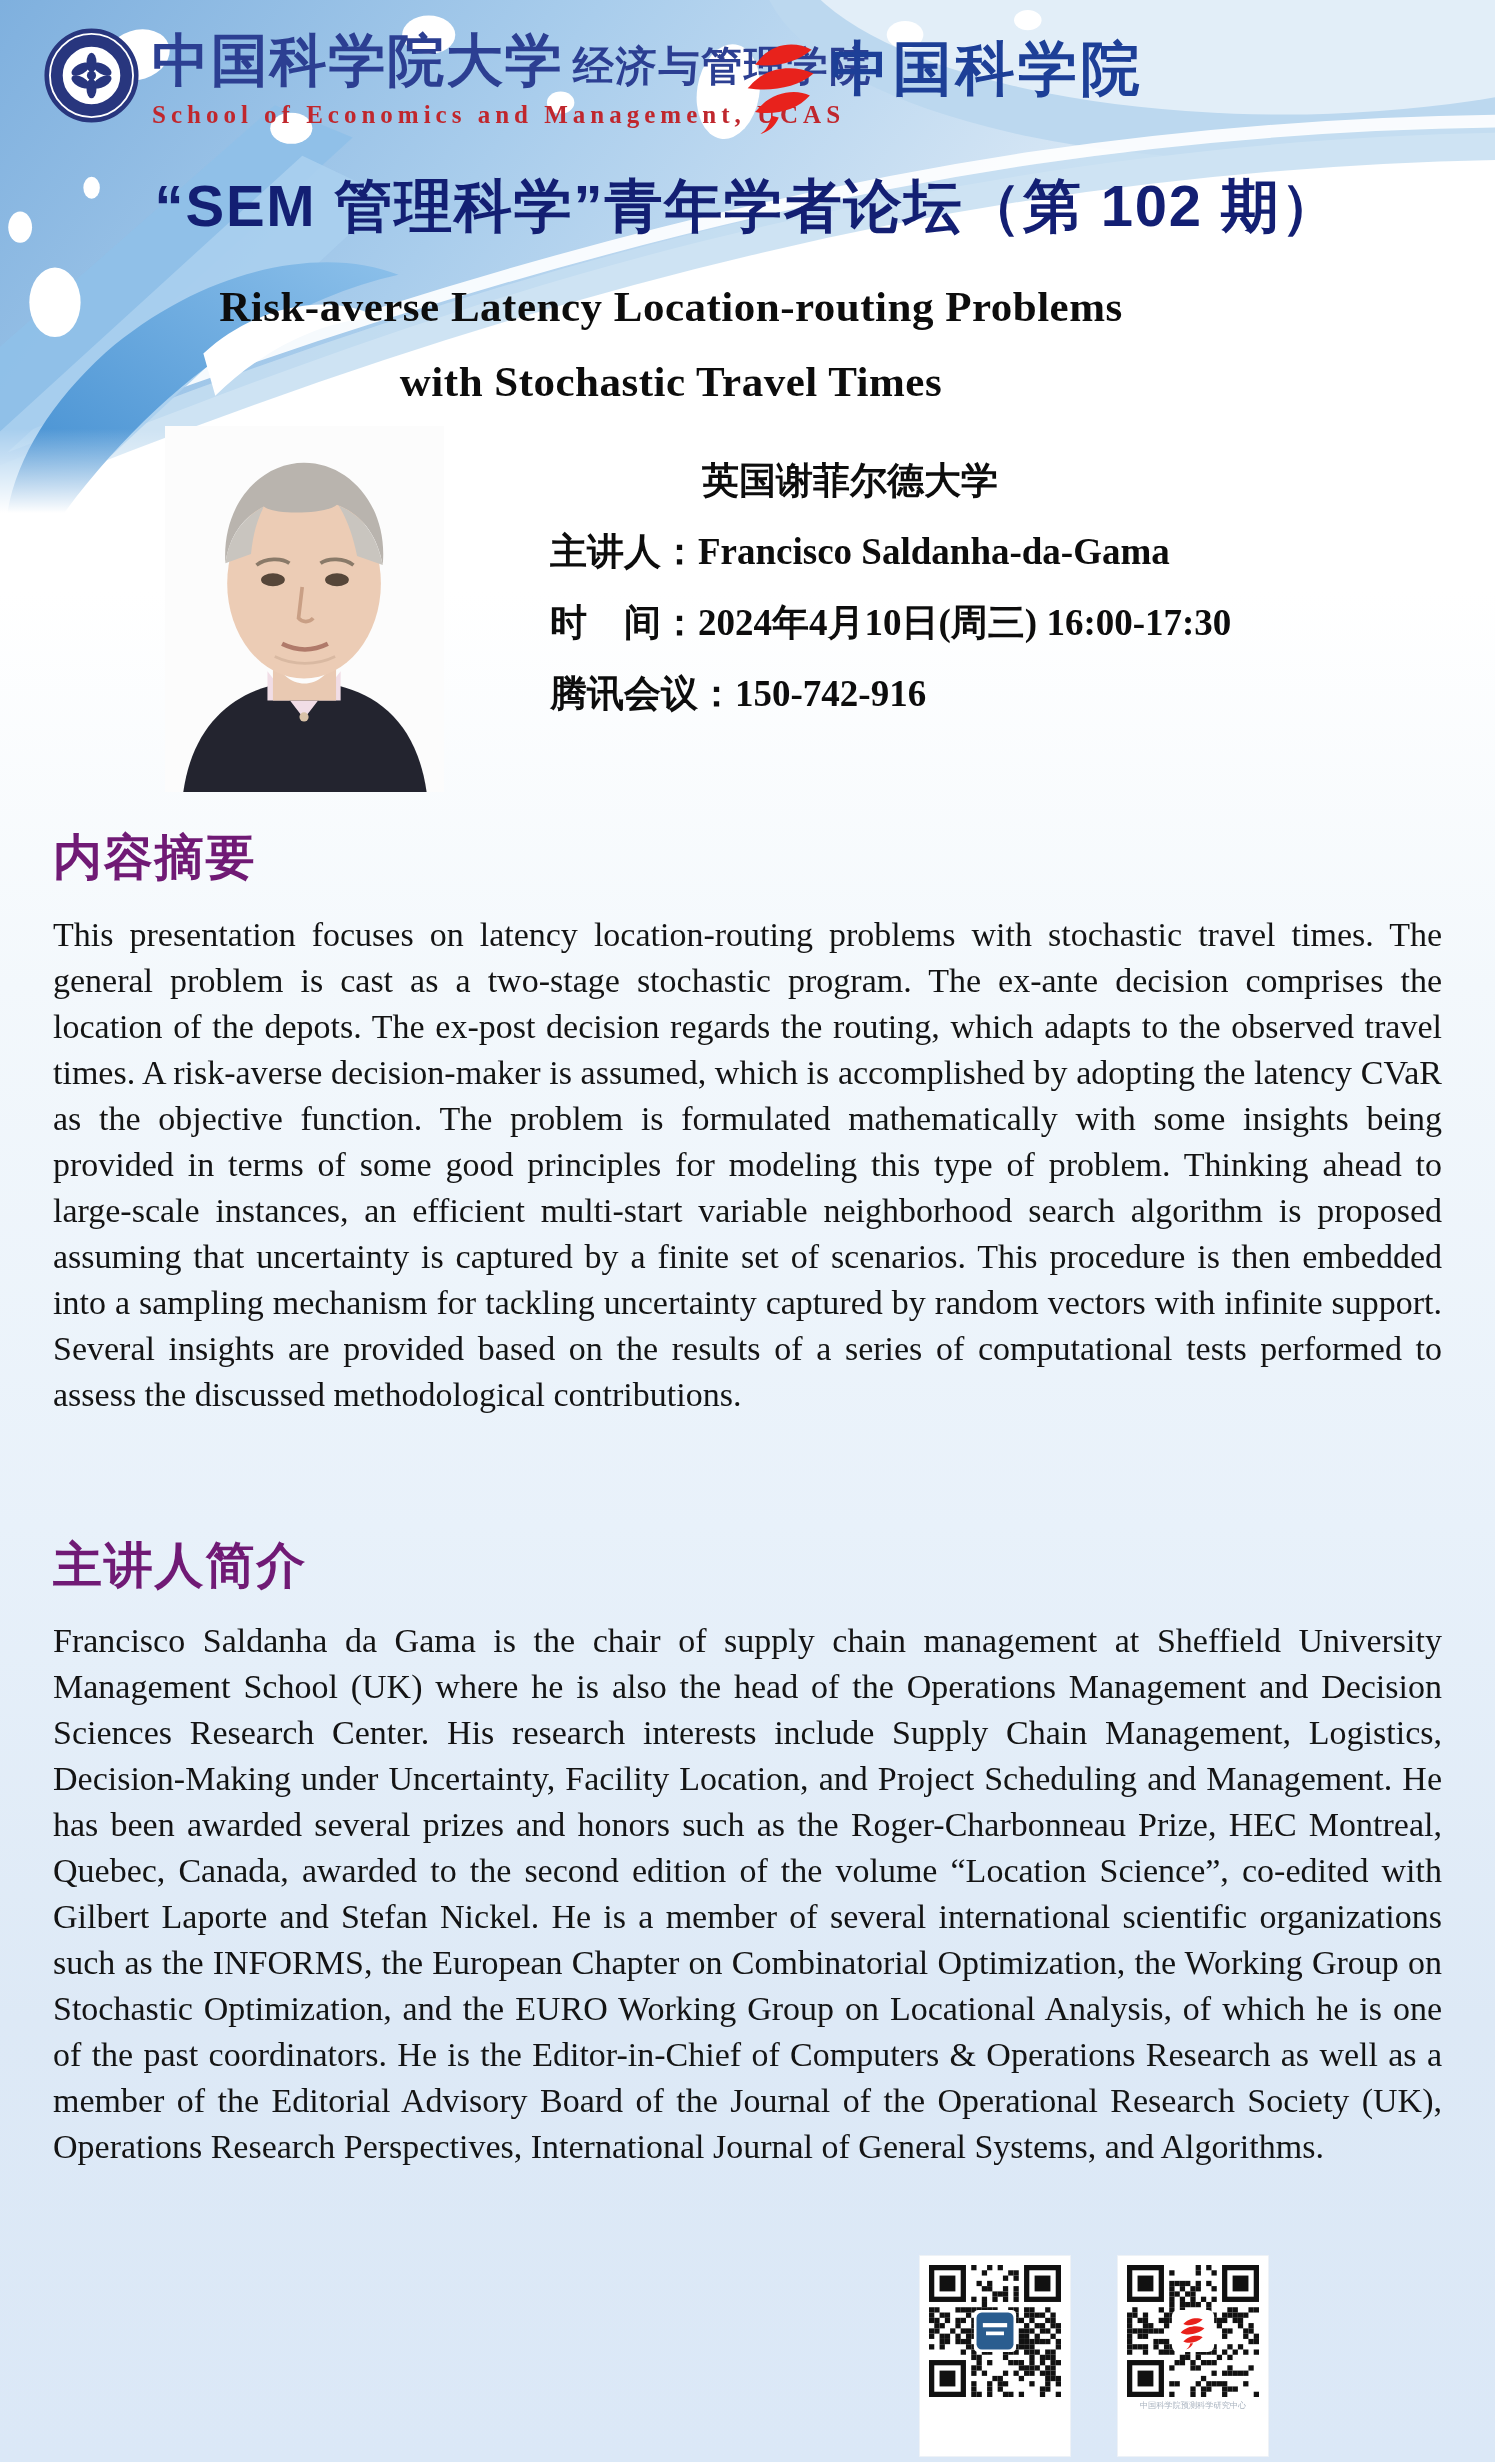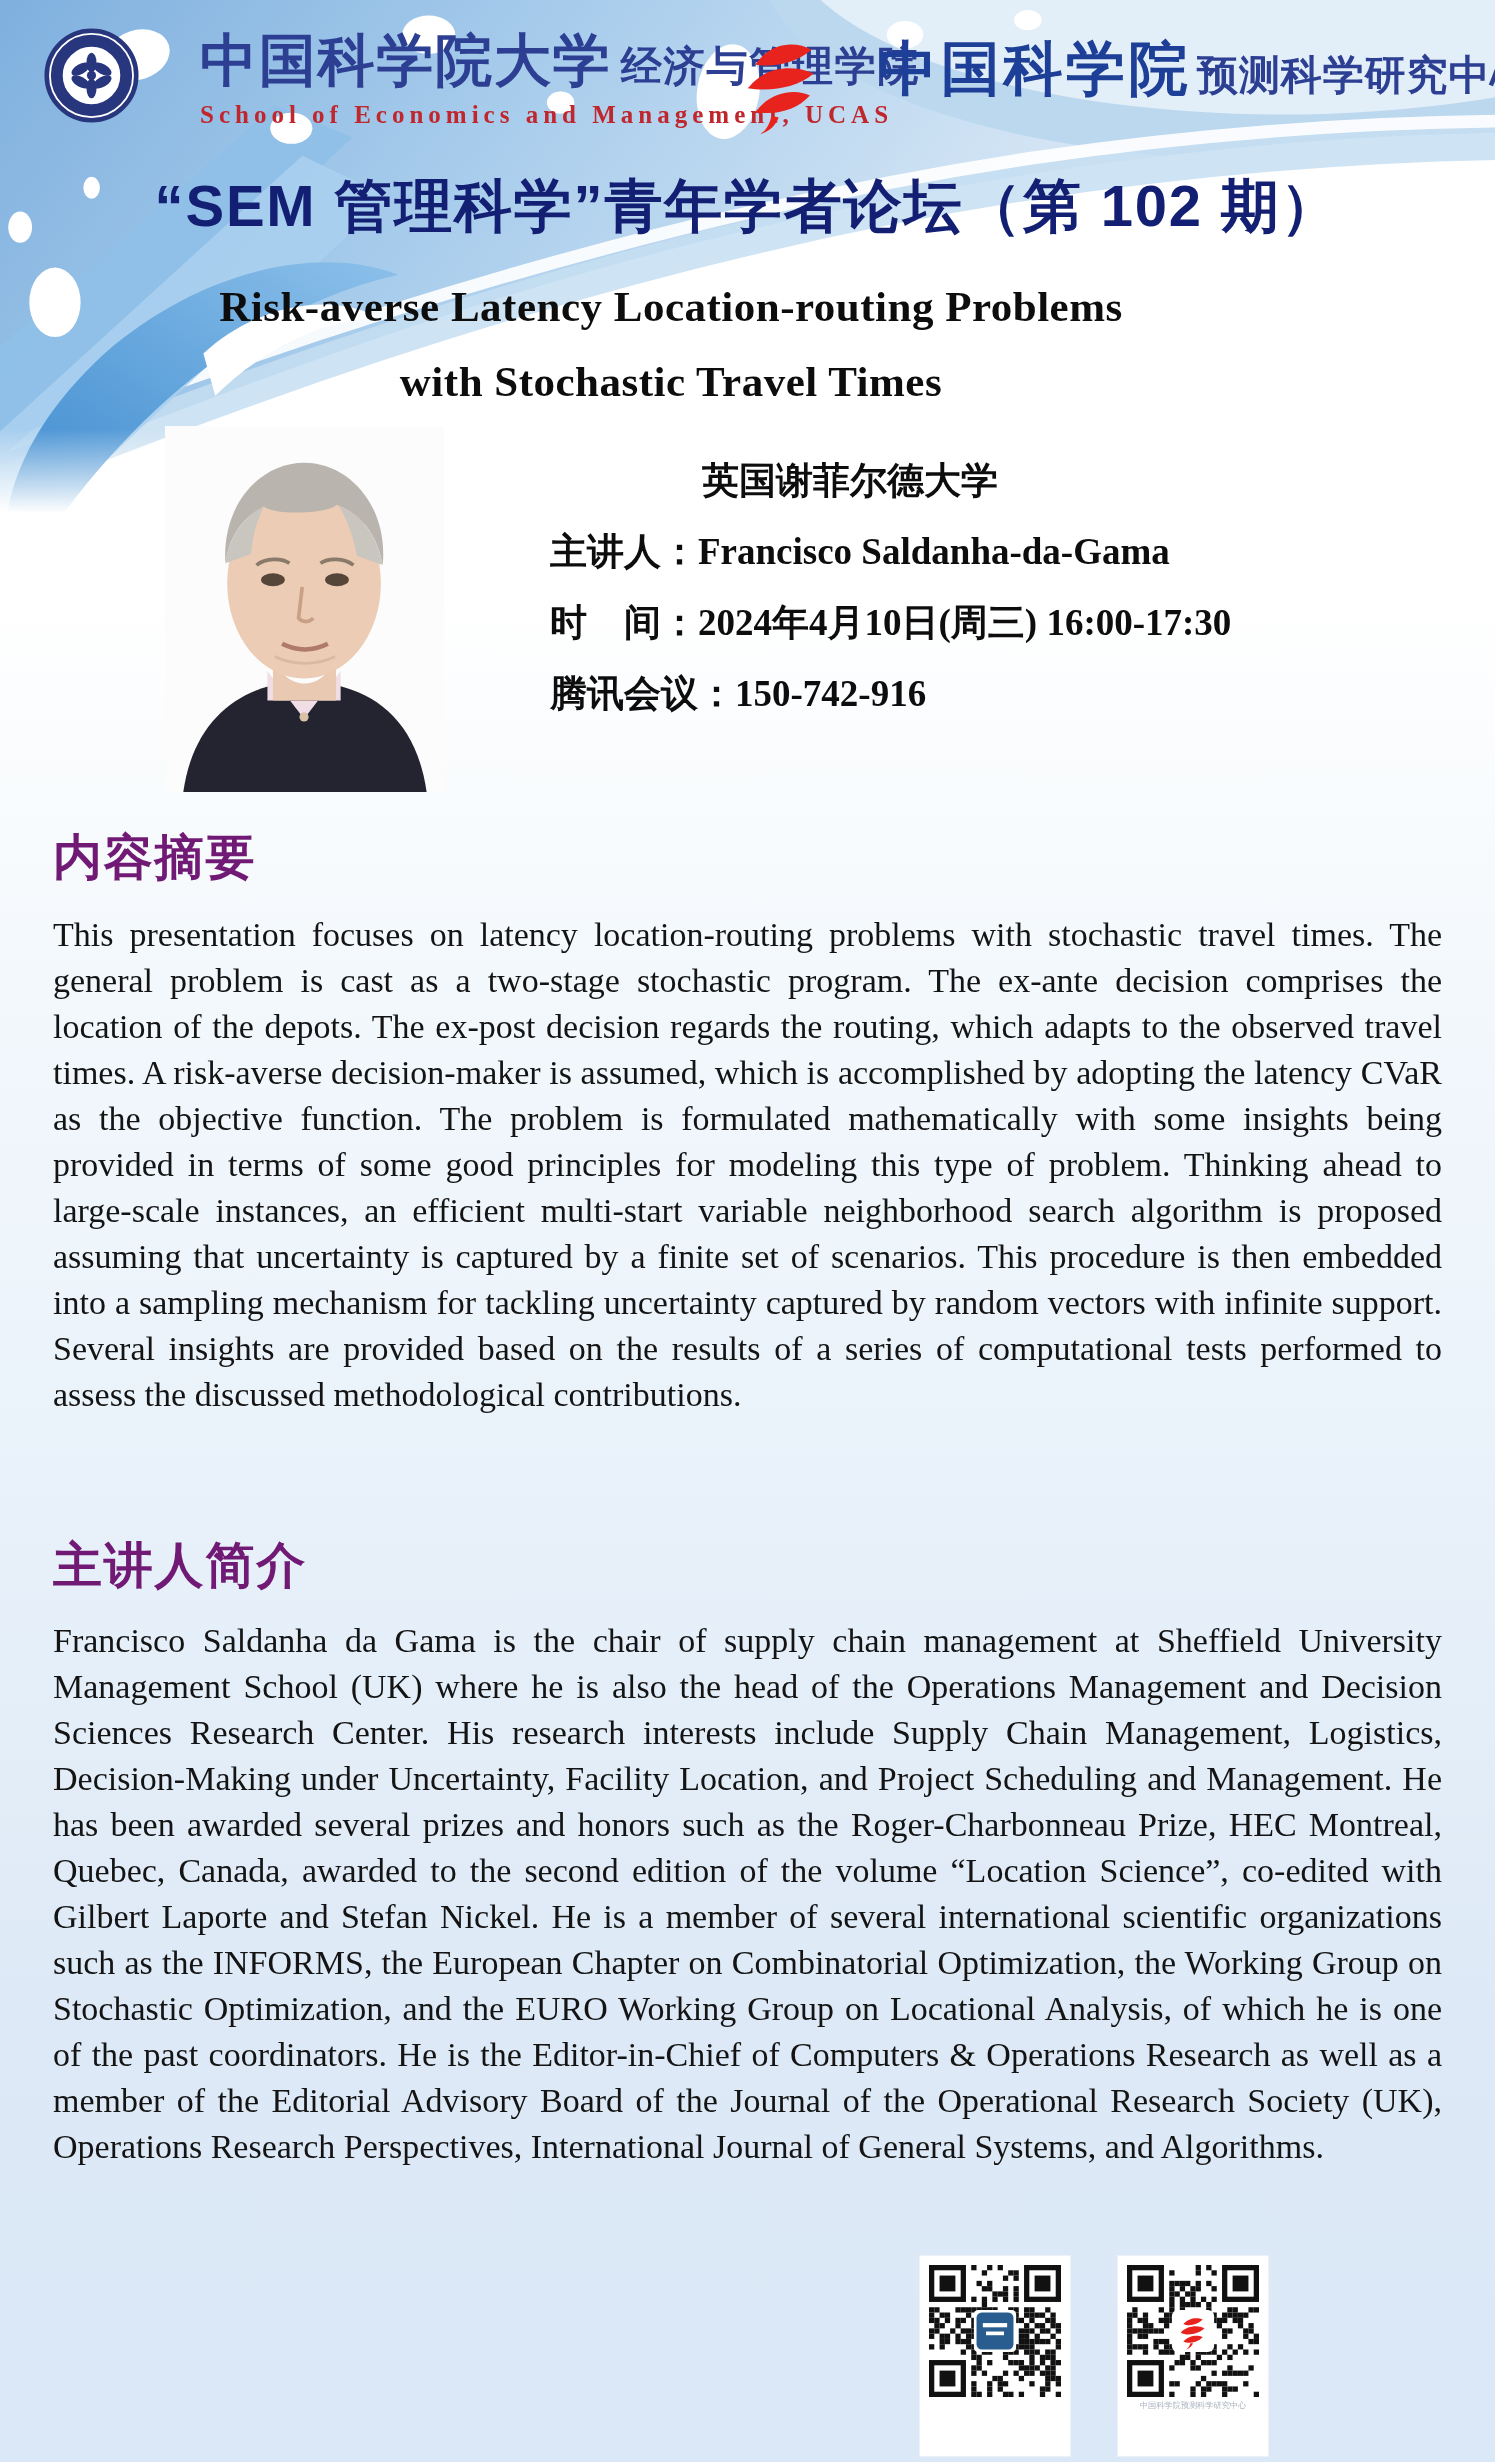--- a/index.html
+++ b/index.html
@@ -5,21 +5,21 @@
   html,body{margin:0;padding:0;}
   body{
     width:1495px;height:2462px;position:relative;overflow:hidden;
     background:linear-gradient(180deg,#ffffff 0%,#ffffff 24%,#f3f8fc 40%,#e8f1fa 62%,#dde9f6 82%,#dbe8f7 100%);
     font-family:"Liberation Serif","DejaVu Serif",serif;
     -webkit-font-smoothing:antialiased;
   }
   .abs{position:absolute;}
   
   #header-art{left:0;top:0;width:1495px;height:513px;}
-  .logo-block{display:flex;align-items:flex-start;gap:48px;}
+  .logo-block{display:flex;align-items:flex-start;}
   #logo-ucas{left:44px;top:27.5px;}
   #logo-cfs{left:744px;top:35px;}
   .logo-text-col{display:flex;flex-direction:column;}
   .logo-row{display:flex;align-items:baseline;white-space:nowrap;}
   .calli{font-family:"DejaVu Serif","Liberation Serif",serif;font-weight:bold;}
   .ucas-cn{font-size:57px;color:#2c3f92;letter-spacing:1.8px;line-height:64px;}
   .ucas-school{font-size:41px;color:#2c3f92;font-weight:bold;font-family:"Liberation Sans","DejaVu Sans",sans-serif;margin-left:9.2px;letter-spacing:1.8px;}
   .ucas-en{font-size:25px;color:#c0272d;font-weight:bold;letter-spacing:5px;margin-top:7.3px;font-family:"Liberation Serif",serif;}
   .cfs-cn{font-size:59px;color:#1d3f97;letter-spacing:3.7px;line-height:68px;}
   .cfs-center{font-size:41px;color:#2c3f92;font-weight:bold;font-family:"Liberation Sans","DejaVu Sans",sans-serif;margin-left:5.5px;letter-spacing:0.9px;}
@@ -138,21 +138,20 @@
     <g fill="#e8221c">
       <path d="M14,30 C 30,8 56,6 74,16 C 58,30 32,36 12,32 Z"></path>
       <path d="M6,56 C 24,34 54,32 76,42 C 58,58 28,62 4,58 Z"></path>
       <path d="M14,82 C 30,62 56,58 72,66 C 58,82 34,88 12,84 Z"></path>
       <path d="M30,88 C 28,98 24,104 18,108 C 26,106 34,100 38,90 Z"></path>
     </g>
   </svg>
   <div class="logo-text-col" style="margin-left:11px;">
     <div class="logo-row">
       <span class="calli cfs-cn">中国科学院</span>
-      <span class="cfs-center">预测科学研究中心</span>
     </div>
   </div>
 </div>
 
 <div id="forum-title" class="abs">“SEM 管理科学”青年学者论坛（第 102 期）</div>
 <div id="talk-line1" class="abs talk-line">Risk-averse Latency Location-routing Problems</div>
 <div id="talk-line2" class="abs talk-line">with Stochastic Travel Times</div>
 
 <div id="speaker-photo" class="abs">
   <svg width="279" height="366" viewBox="0 0 305 400" aria-hidden="true">

